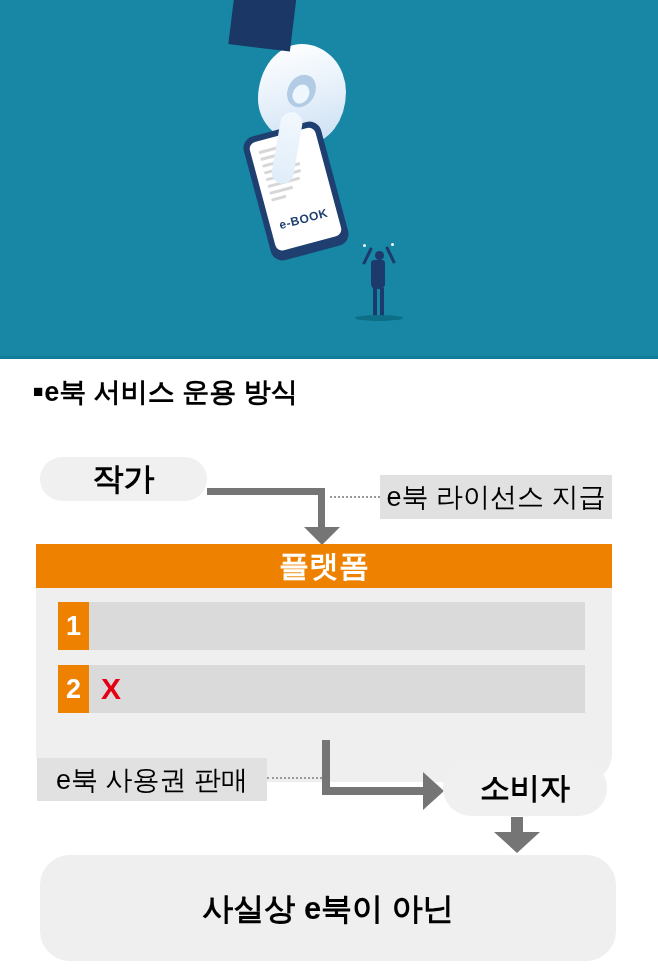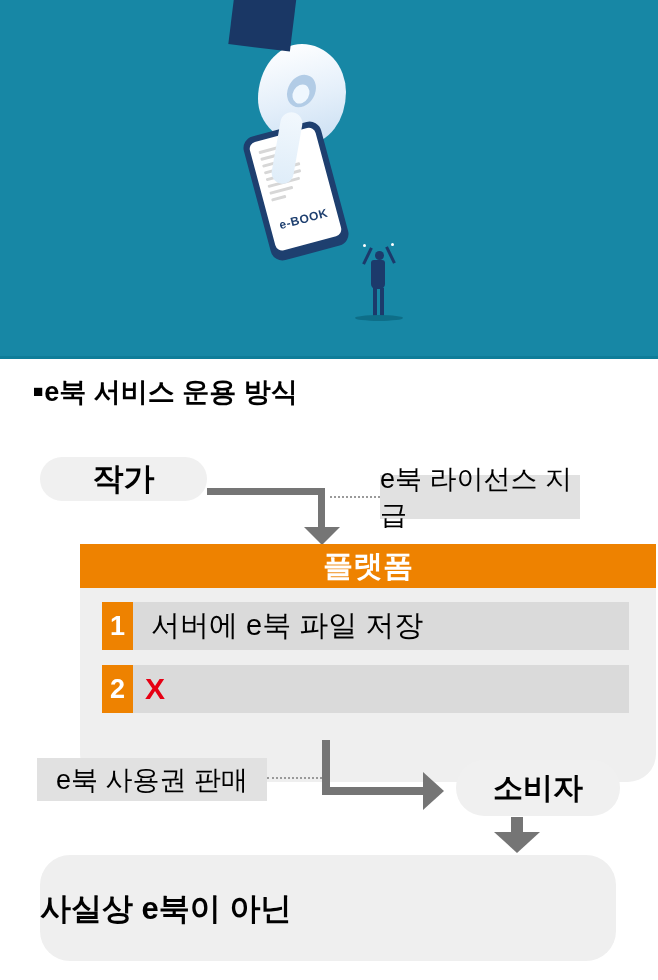--- a/index.html
+++ b/index.html
@@ -39,25 +39,25 @@
           background:#0e6e88; border-radius:50%; }
 
   
   .sec-title { position:absolute; left:33px; top:374px; font-size:27px; font-weight:bold; color:#000; }
   .sec-title .bullet { font-size:17px; vertical-align:4px; margin-right:1px; }
 
   .pill { position:absolute; background:#f0f0f0; border-radius:28px;
           display:flex; align-items:center; justify-content:center;
           font-weight:bold; color:#000; }
   .author { left:40px; top:457px; width:167px; height:44px; font-size:31px; }
-  .consumer { left:456px; top:760px; width:164px; height:56px; font-size:30px; }
+  .consumer { left:443px; top:760px; width:164px; height:56px; font-size:30px; }
 
   .note { position:absolute; background:#e1e1e1; display:flex; align-items:center;
           justify-content:center; font-size:27px; font-weight:500; color:#000; }
-  .license { left:380px; top:475px; width:200px; height:44px; }
+  .license { left:380px; top:475px; width:232px; height:44px; }
   .sale { left:37px; top:758px; width:230px; height:43px; }
 
   .conn { position:absolute; background:#757575; }
   .c1h { left:207px; top:488px; width:118px; height:7px; }
   .c1v { left:318px; top:488px; width:7px; height:40px; }
   .a1  { left:304px; top:527px; width:0; height:0;
          border-left:18px solid transparent; border-right:18px solid transparent;
          border-top:18px solid #757575; background:none; }
   .c2v { left:322px; top:740px; width:8px; height:55px; }
   .c2h { left:322px; top:787px; width:101px; height:8px; }
@@ -66,36 +66,36 @@
          border-left:21px solid #757575; background:none; }
   .c3v { left:511px; top:817px; width:12px; height:16px; }
   .a3  { left:494px; top:832px; width:0; height:0;
          border-left:23px solid transparent; border-right:23px solid transparent;
          border-top:21px solid #757575; background:none; }
   .dotl { position:absolute; border-top:2px dotted #9a9a9a; }
   .d1 { left:330px; top:496px; width:50px; }
   .d2 { left:267px; top:777px; width:55px; }
 
   .platform { position:absolute; left:36px; top:544px; width:576px; height:238px;
-          background:#efefef; border-radius:0 0 28px 28px;margin-left:44px; }
+          background:#efefef; border-radius:0 0 28px 28px; }
   .plat-head { position:absolute; left:0; top:0; width:100%; height:44px;
           background:#ee8200; color:#ffffff; font-size:30px; font-weight:bold;
           display:flex; align-items:center; justify-content:center; }
   .step { position:absolute; left:22px; width:527px; height:48px; background:#dadada;
           display:flex; align-items:center; }
   .step1 { top:58px; } .step2 { top:121px; }
   .step-num { width:31px; height:48px; background:#ee8200; color:#ffffff;
           font-size:27px; font-weight:bold; display:flex; align-items:center;
           justify-content:center; flex:0 0 31px; }
   .step-text { font-size:29px; color:#000; padding-left:18px; font-weight:500; }
   .x-mark { color:#e60014; font-weight:bold; font-size:30px; margin-left:12px; }
 
   .conclusion { position:absolute; left:40px; top:855px; width:576px; height:106px;
           background:#efefef; border-radius:30px; display:flex; flex-direction:column;
-          align-items:flex-start; justify-content:center; font-size:31px; font-weight:bold;
+          align-items:center; justify-content:center; font-size:31px; font-weight:bold;
           color:#000; line-height:43px; text-align:center; }
 </style>
 </head>
 <body>
 
 <div class="illus">
   <div class="hand"></div>
   <div class="thumb-hole"></div>
   <div class="thumb-hi"></div>
   <div class="sleeve"></div>
@@ -140,21 +140,20 @@
 <div class="note license">
   <span>e북 라이선스 지급</span>
 </div>
 
 <div class="platform">
   <div class="plat-head">
     <span>플랫폼</span>
   </div>
   <div class="step step1">
     <div class="step-num">1</div>
-    <div class="step-text">서버에 e북 파일 저장</div>
     <div class="x-mark"></div>
   </div>
   <div class="step step2">
     <div class="step-num">2</div>
     <div class="x-mark">X</div>
   </div>
 </div>
 
 <div class="conn c2v"></div>
 <div class="conn c2h"></div>

